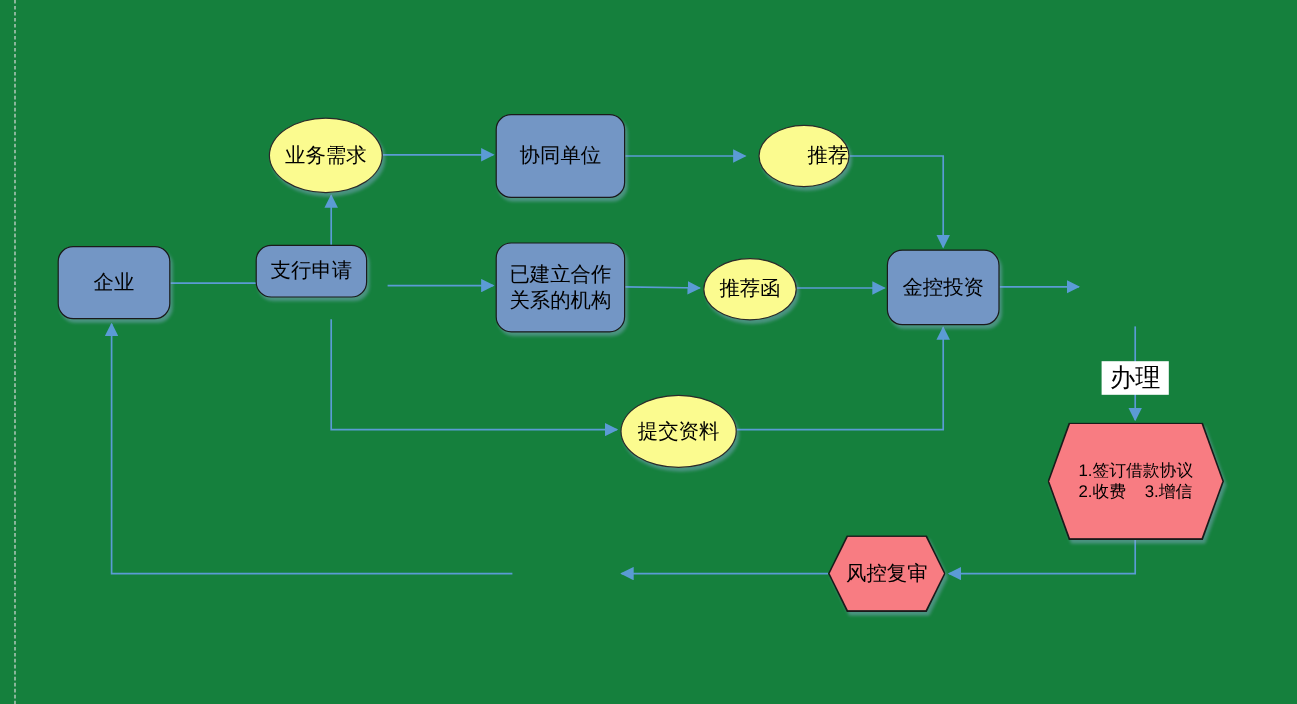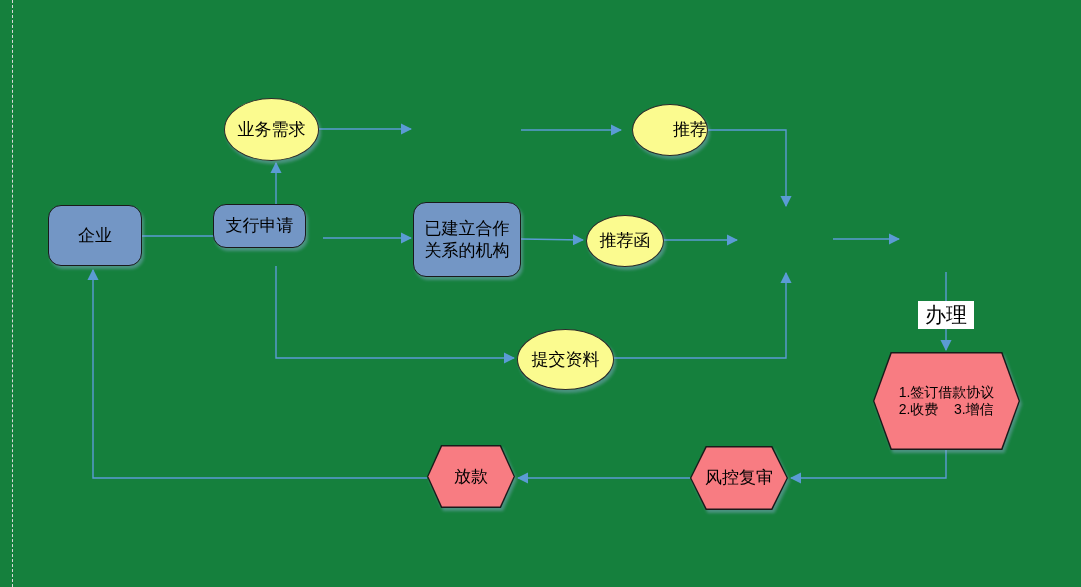--- a/index.html
+++ b/index.html
@@ -75,20 +75,23 @@
       <path d="M946 450 L946 478 L791 478" marker-end="url(#arr)"></path>
       <path d="M690 478 L518 478" marker-end="url(#arr)"></path>
       <path d="M427 478 L93 478 L93 270" marker-end="url(#arr)"></path>
     </g>
   </svg>
 
   <div class="node ellipse-node" style="left:224px;top:98px;width:95px;height:63px;">
     <span>业务需求</span>
   </div>
 
+  <div class="node rect-node" style="left:413px;top:95px;width:108px;height:70px;">
+    <span>协同单位</span>
+  </div>
 
   <div class="node ellipse-node" style="left:632px;top:104px;width:76px;height:52px;justify-content:flex-end;">
     <span>推荐</span>
   </div>
 
   <div class="node rect-node" style="left:48px;top:205px;width:94px;height:61px;">
     <span>企业</span>
   </div>
 
   <div class="node rect-node" style="left:213px;top:204px;width:93px;height:44px;">
@@ -99,20 +102,23 @@
     <div class="twoline">
       <span>已建立合作</span>
       <span>关系的机构</span>
     </div>
   </div>
 
   <div class="node ellipse-node" style="left:586px;top:215px;width:78px;height:52px;">
     <span>推荐函</span>
   </div>
 
+  <div class="node rect-node" style="left:739px;top:208px;width:94px;height:63px;">
+    <span>金控投资</span>
+  </div>
 
 
   <div class="node ellipse-node" style="left:517px;top:329px;width:97px;height:61px;">
     <span>提交资料</span>
   </div>
 
   <div class="edge-label" style="left:918px;top:301px;width:50px;">办理</div>
 
   <div class="node hex-node hex-big" style="left:873px;top:352px;width:147px;height:98px;">
     <div class="hex-border"></div>
@@ -122,19 +128,14 @@
       <span>2.收费    3.增信</span>
     </div>
   </div>
 
   <div class="node hex-node hex-small" style="left:690px;top:446px;width:98px;height:64px;">
     <div class="hex-border"></div>
     <div class="hex-fill"></div>
     <span class="hex-label">风控复审</span>
   </div>
 
-  <div class="node hex-node hex-small" style="left:427px;top:445px;width:88px;height:63px;">
-    <div class="hex-border"></div>
-    <div class="hex-fill"></div>
-    <span class="hex-label">放款</span>
-  </div>
 
 </div>
 
 </body></html>

